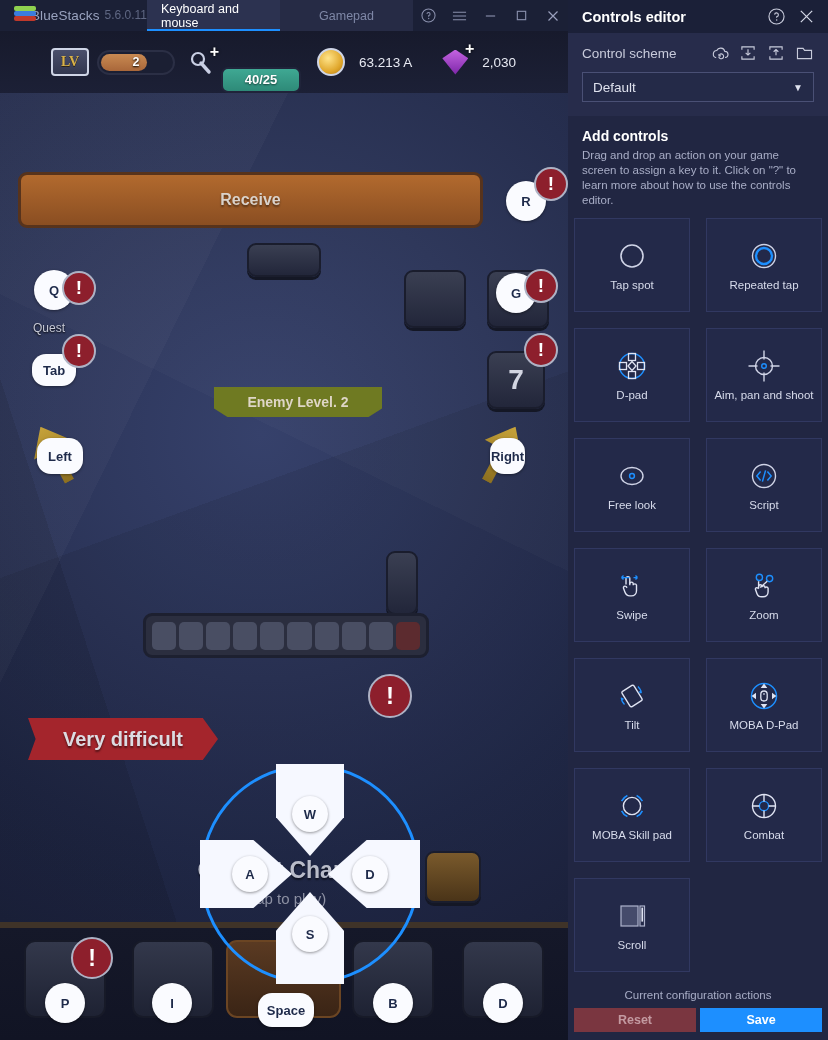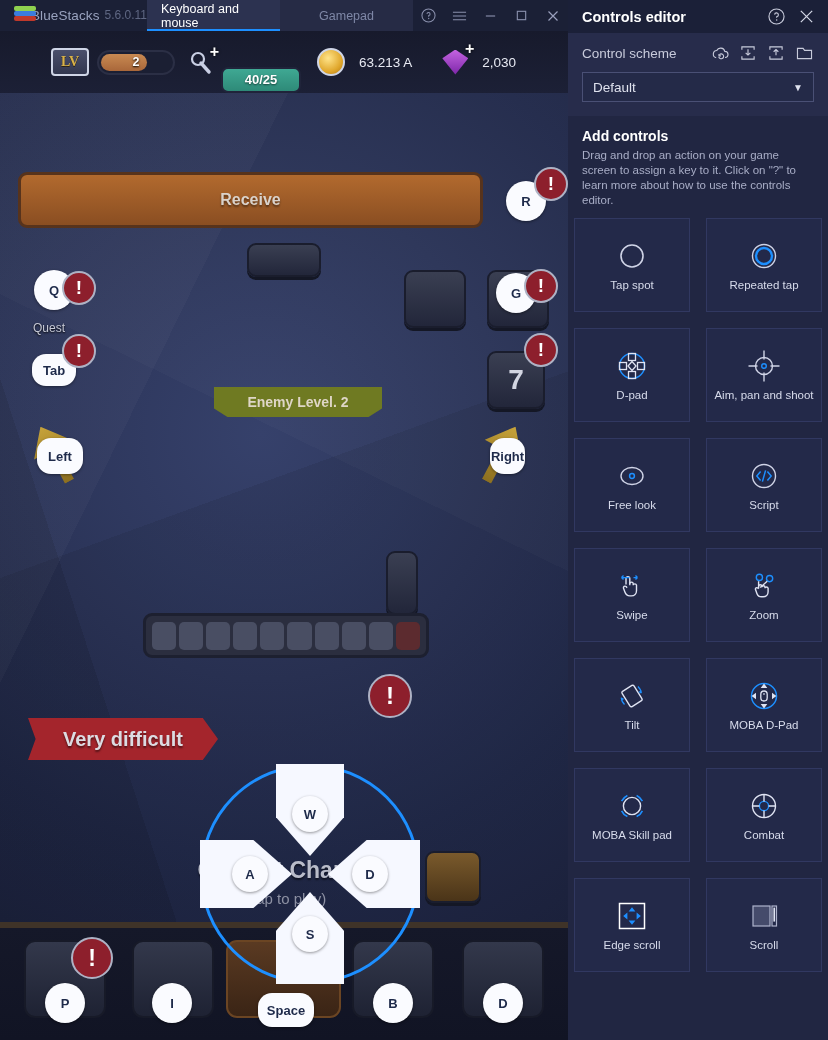--- a/index.html
+++ b/index.html
@@ -616,38 +616,40 @@
         <span>
           <svg width="34" height="34" viewBox="0 0 34 34">
             <circle cx="17" cy="17" r="11.5" fill="none" stroke="#dfe3f2" stroke-width="1.4"></circle>
             <circle cx="17" cy="17" r="4.6" fill="none" stroke="#1d8fff" stroke-width="1.4"></circle>
             <path d="M17 5.5v7M17 21.6v6.9M5.5 17h7M21.6 17h6.9" stroke="#dfe3f2" stroke-width="1.4"></path>
           </svg>
         </span>
         <span class="cl">Combat</span>
       </div>
 
-      <div class="card">
-        <span>
-          <svg width="34" height="34" viewBox="0 0 34 34">
-            <rect x="4.5" y="4.5" width="25" height="25" fill="none" stroke="#ffffff" stroke-width="1.5"></rect>
-            <path d="M17 8.2l3.4 4.2h-6.8zM17 25.8l3.4-4.2h-6.8zM8.2 17l4.2-3.4v6.8zM25.8 17l-4.2-3.4v6.8z" fill="#1d8fff"></path>
-          </svg>
-        </span>
-        <span class="cl">Edge scroll</span>
-      </div>
 
       <div class="card">
         <span>
           <svg width="34" height="34" viewBox="0 0 34 34">
             <rect x="6" y="7" width="17" height="20" fill="#454b6b" stroke="#aeb3cc" stroke-width="1.2"></rect>
             <rect x="25" y="7" width="4.5" height="20" fill="none" stroke="#aeb3cc" stroke-width="1.2"></rect>
             <rect x="26.4" y="8.6" width="1.7" height="14" fill="#dfe3f2"></rect>
           </svg>
         </span>
         <span class="cl">Scroll</span>
       </div>
 
     </div>
 
+    <div id="panel-foot">
+      <div class="cc">Current configuration actions</div>
+      <div class="btns">
+        <div class="btn reset">
+          <span>Reset</span>
+        </div>
+        <div class="btn save">
+          <span>Save</span>
+        </div>
+      </div>
+    </div>
 
   </div>
 </div>
 
 </body></html>

